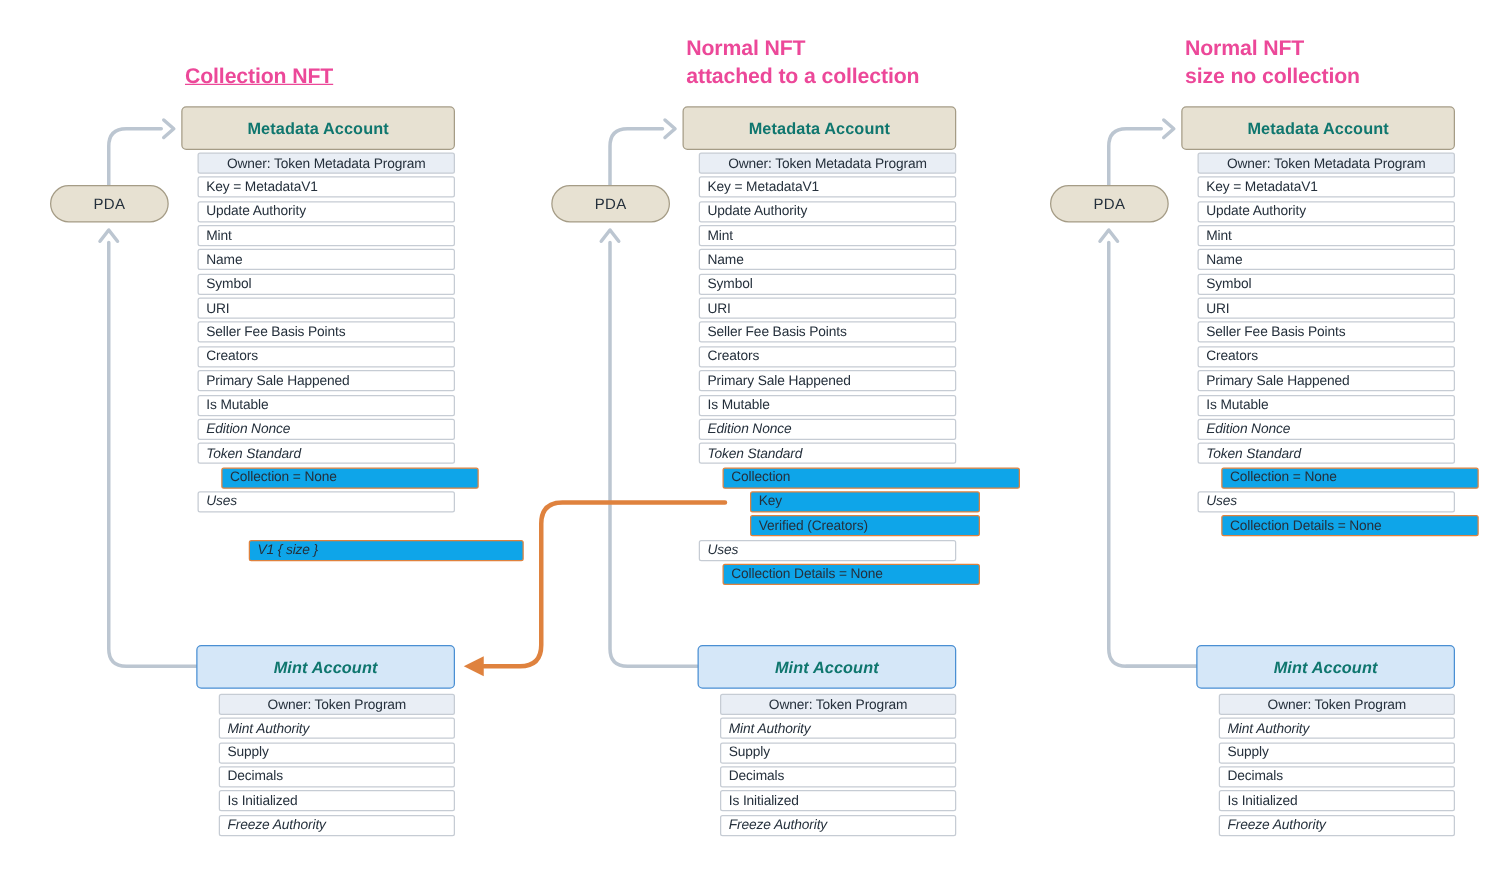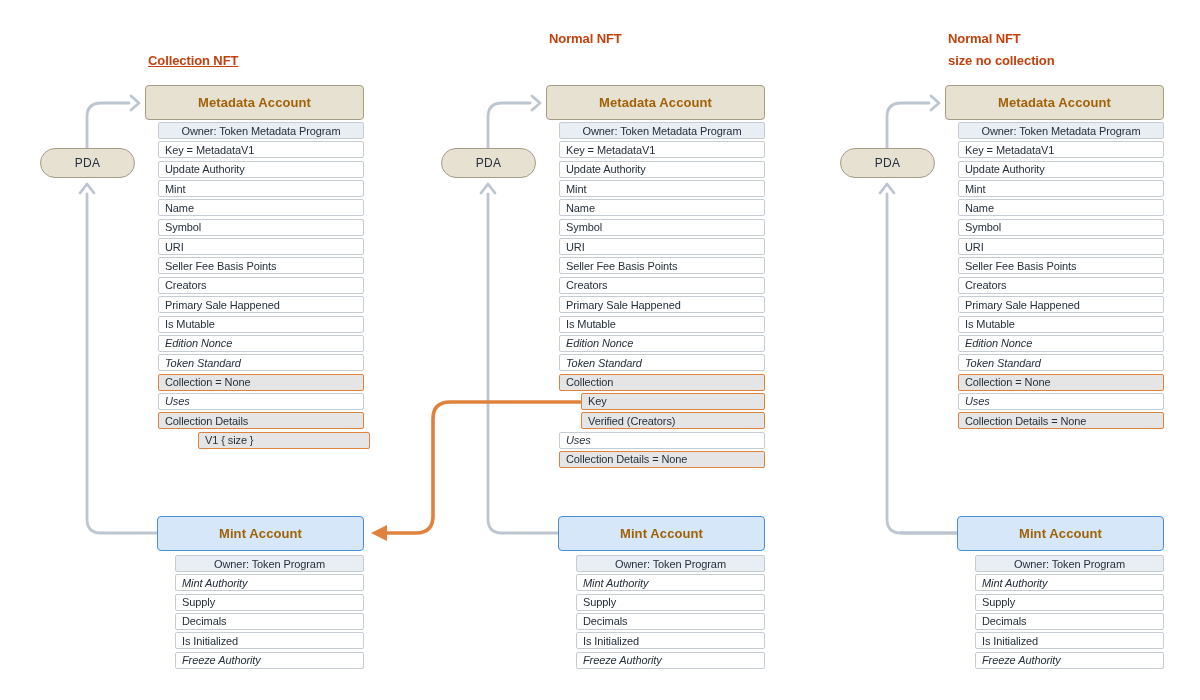--- a/index.html
+++ b/index.html
@@ -8,49 +8,49 @@
     font-family:"Liberation Sans", sans-serif; overflow:hidden;
   }
   svg.arrows { position:absolute; left:0; top:0; }
   .ga { fill:none; stroke:#bcc6d1; stroke-width:2.8px; stroke-linecap:round; stroke-linejoin:round; }
   .oa { fill:none; stroke:#df823e; stroke-width:3.6px; stroke-linecap:round; stroke-linejoin:round; }
   .oat { fill:#df823e; }
 
   .column { position:absolute; top:0; width:220px; height:700px; }
 
   .col-title {
-    position:absolute; left:3px; font-size:13px; font-weight:bold;
-    color:#c2410c; line-height:22px; letter-spacing:-0.1px; white-space:nowrap;
+    position:absolute; left:3px; font-size:17px; font-weight:bold;
+    color:#ec4899; line-height:22px; letter-spacing:-0.1px; white-space:nowrap;
   }
 
   .pda {
     position:absolute; left:-105px; top:148px; width:95px; height:30px;
     box-sizing:border-box; background:#e7e1d2; border:1.5px solid #a59c86;
     border-radius:16px; display:flex; align-items:center; justify-content:center;
     font-size:12px; color:#25303c; letter-spacing:0.3px;
   }
 
   .acct-header {
     position:absolute; box-sizing:border-box; border-radius:4px;
     display:flex; align-items:center; justify-content:center;
-    font-size:13px; font-weight:bold; color:#a16207; letter-spacing:0.1px;
+    font-size:13px; font-weight:bold; color:#0f766e; letter-spacing:0.1px;
   }
   .meta-header { left:0; top:85px; width:219px; height:35px; background:#e7e1d2; border:1.5px solid #a59c86; }
-  .mint-header { left:12px; top:516px; width:207px; height:35px; background:#d5e7f8; border:1.5px solid #4a8fd3; }
+  .mint-header { left:12px; top:516px; width:207px; height:35px; background:#d5e7f8; border:1.5px solid #4a8fd3;font-style:italic; }
 
   .row {
     position:absolute; box-sizing:border-box; height:17px;
     background:#ffffff; border:1px solid #c6ccd4; border-radius:2px;
     display:flex; align-items:center; padding:0 6px;
     font-size:11px; color:#25303c; white-space:nowrap; overflow:hidden;
     letter-spacing:-0.1px;
   }
   .row.owner { background:#e9eef5; justify-content:center; }
   .row.italic { font-style:italic; }
-  .row.orange { background:#e5e5e5; border:1.5px solid #df823e; }
+  .row.orange { background:#0ea5e9; border:1.5px solid #df823e;margin-left:19px; }
 </style>
 </head>
 <body>
 
 <div class="canvas">
 
   <svg class="arrows" width="1200" height="700">
     <g id="gray-arrow-template-0">
       <path class="ga" d="M87 148 V117 Q87 103 101 103 H129" stroke="#bcc6d1"></path>
       <path class="ga" d="M131 96 L139 103 L131 110" stroke="#bcc6d1"></path>
@@ -92,52 +92,52 @@
       <div class="row" style="left: 13px; width: 206px; top: 218.75px;">Symbol</div>
       <div class="row" style="left: 13px; width: 206px; top: 238.1px;">URI</div>
       <div class="row" style="left: 13px; width: 206px; top: 257.45px;">Seller Fee Basis Points</div>
       <div class="row" style="left: 13px; width: 206px; top: 276.8px;">Creators</div>
       <div class="row" style="left: 13px; width: 206px; top: 296.15px;">Primary Sale Happened</div>
       <div class="row" style="left: 13px; width: 206px; top: 315.5px;">Is Mutable</div>
       <div class="row italic" style="left: 13px; width: 206px; top: 334.85px;">Edition Nonce</div>
       <div class="row italic" style="left: 13px; width: 206px; top: 354.2px;">Token Standard</div>
       <div class="row orange" style="left: 13px; width: 206px; top: 373.55px;">Collection = None</div>
       <div class="row italic" style="left: 13px; width: 206px; top: 392.9px;">Uses</div>
-      <div class="row orange" style="left: 13px; width: 206px; top: 412.25px;">Collection Details</div>
-      <div class="row orange" style="left: 53px; width: 172px; top: 431.6px;">V1 { size }</div>
+      <div class="row orange" style="left: 35px; width: 220px; top: 431.6px; font-style: italic;">V1 { size }</div>
       <div class="acct-header mint-header">Mint Account</div>
       <div class="row owner" style="left: 30px; width: 189px; top: 555px;">Owner: Token Program</div>
       <div class="row italic" style="left: 30px; width: 189px; top: 574.3px;">Mint Authority</div>
       <div class="row" style="left: 30px; width: 189px; top: 593.6px;">Supply</div>
       <div class="row" style="left: 30px; width: 189px; top: 612.9px;">Decimals</div>
       <div class="row" style="left: 30px; width: 189px; top: 632.2px;">Is Initialized</div>
       <div class="row italic" style="left: 30px; width: 189px; top: 651.5px;">Freeze Authority</div>
     </div>
   <div class="column" style="left:546px">
       <div class="col-title" style="top: 28px;">
         <div>Normal NFT</div>
+        <div>attached to a collection</div>
       </div>
       <div class="pda">
         <div>PDA</div>
       </div>
       <div class="acct-header meta-header">Metadata Account</div>
       <div class="row owner" style="left: 13px; width: 206px; top: 122px;">Owner: Token Metadata Program</div>
       <div class="row" style="left: 13px; width: 206px; top: 141.35px;">Key = MetadataV1</div>
       <div class="row" style="left: 13px; width: 206px; top: 160.7px;">Update Authority</div>
       <div class="row" style="left: 13px; width: 206px; top: 180.05px;">Mint</div>
       <div class="row" style="left: 13px; width: 206px; top: 199.4px;">Name</div>
       <div class="row" style="left: 13px; width: 206px; top: 218.75px;">Symbol</div>
       <div class="row" style="left: 13px; width: 206px; top: 238.1px;">URI</div>
       <div class="row" style="left: 13px; width: 206px; top: 257.45px;">Seller Fee Basis Points</div>
       <div class="row" style="left: 13px; width: 206px; top: 276.8px;">Creators</div>
       <div class="row" style="left: 13px; width: 206px; top: 296.15px;">Primary Sale Happened</div>
       <div class="row" style="left: 13px; width: 206px; top: 315.5px;">Is Mutable</div>
       <div class="row italic" style="left: 13px; width: 206px; top: 334.85px;">Edition Nonce</div>
       <div class="row italic" style="left: 13px; width: 206px; top: 354.2px;">Token Standard</div>
-      <div class="row orange" style="left: 13px; width: 206px; top: 373.55px;">Collection</div>
+      <div class="row orange" style="left: 13px; width: 238px; top: 373.55px;">Collection</div>
       <div class="row orange" style="left: 35px; width: 184px; top: 392.9px;">Key</div>
       <div class="row orange" style="left: 35px; width: 184px; top: 412.25px;">Verified (Creators)</div>
       <div class="row italic" style="left: 13px; width: 206px; top: 431.6px;">Uses</div>
       <div class="row orange" style="left: 13px; width: 206px; top: 450.95px;">Collection Details = None</div>
       <div class="acct-header mint-header">Mint Account</div>
       <div class="row owner" style="left: 30px; width: 189px; top: 555px;">Owner: Token Program</div>
       <div class="row italic" style="left: 30px; width: 189px; top: 574.3px;">Mint Authority</div>
       <div class="row" style="left: 30px; width: 189px; top: 593.6px;">Supply</div>
       <div class="row" style="left: 30px; width: 189px; top: 612.9px;">Decimals</div>
       <div class="row" style="left: 30px; width: 189px; top: 632.2px;">Is Initialized</div>

